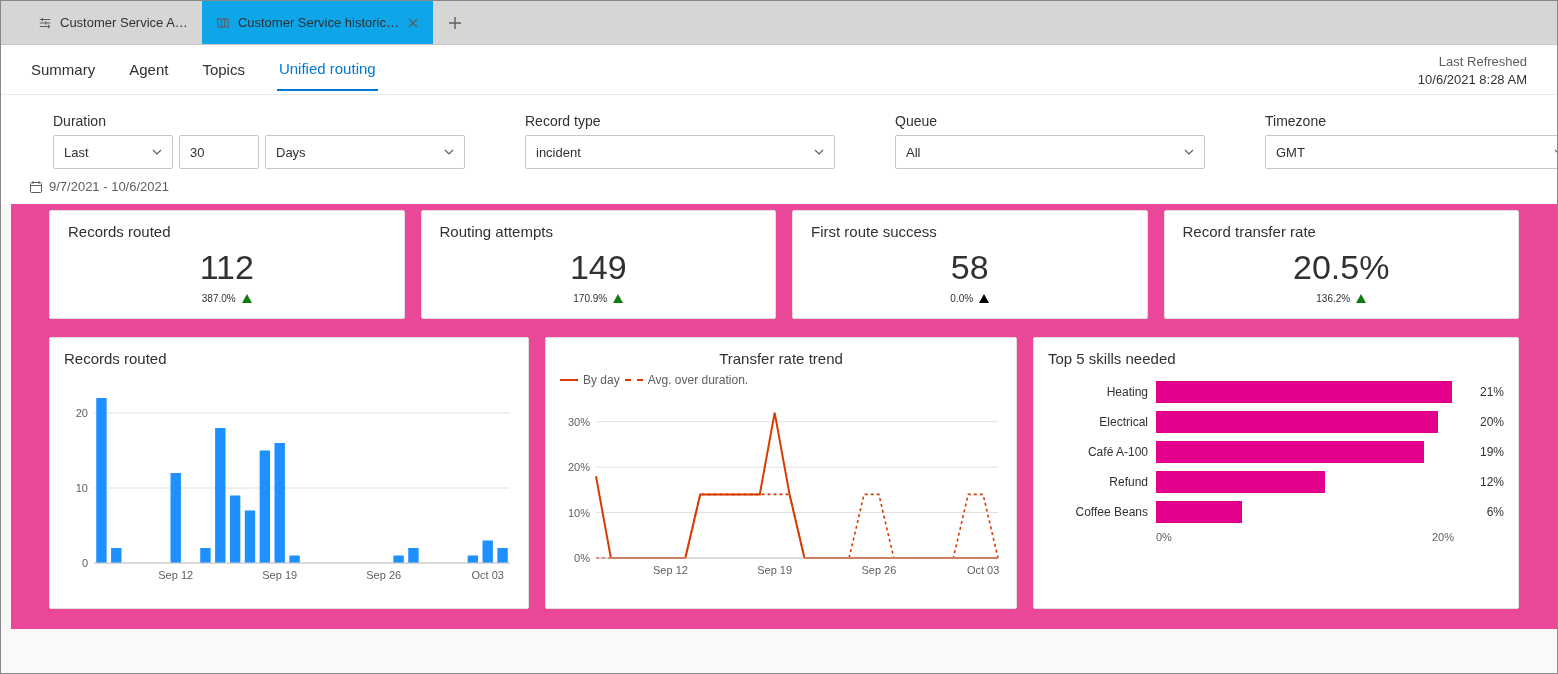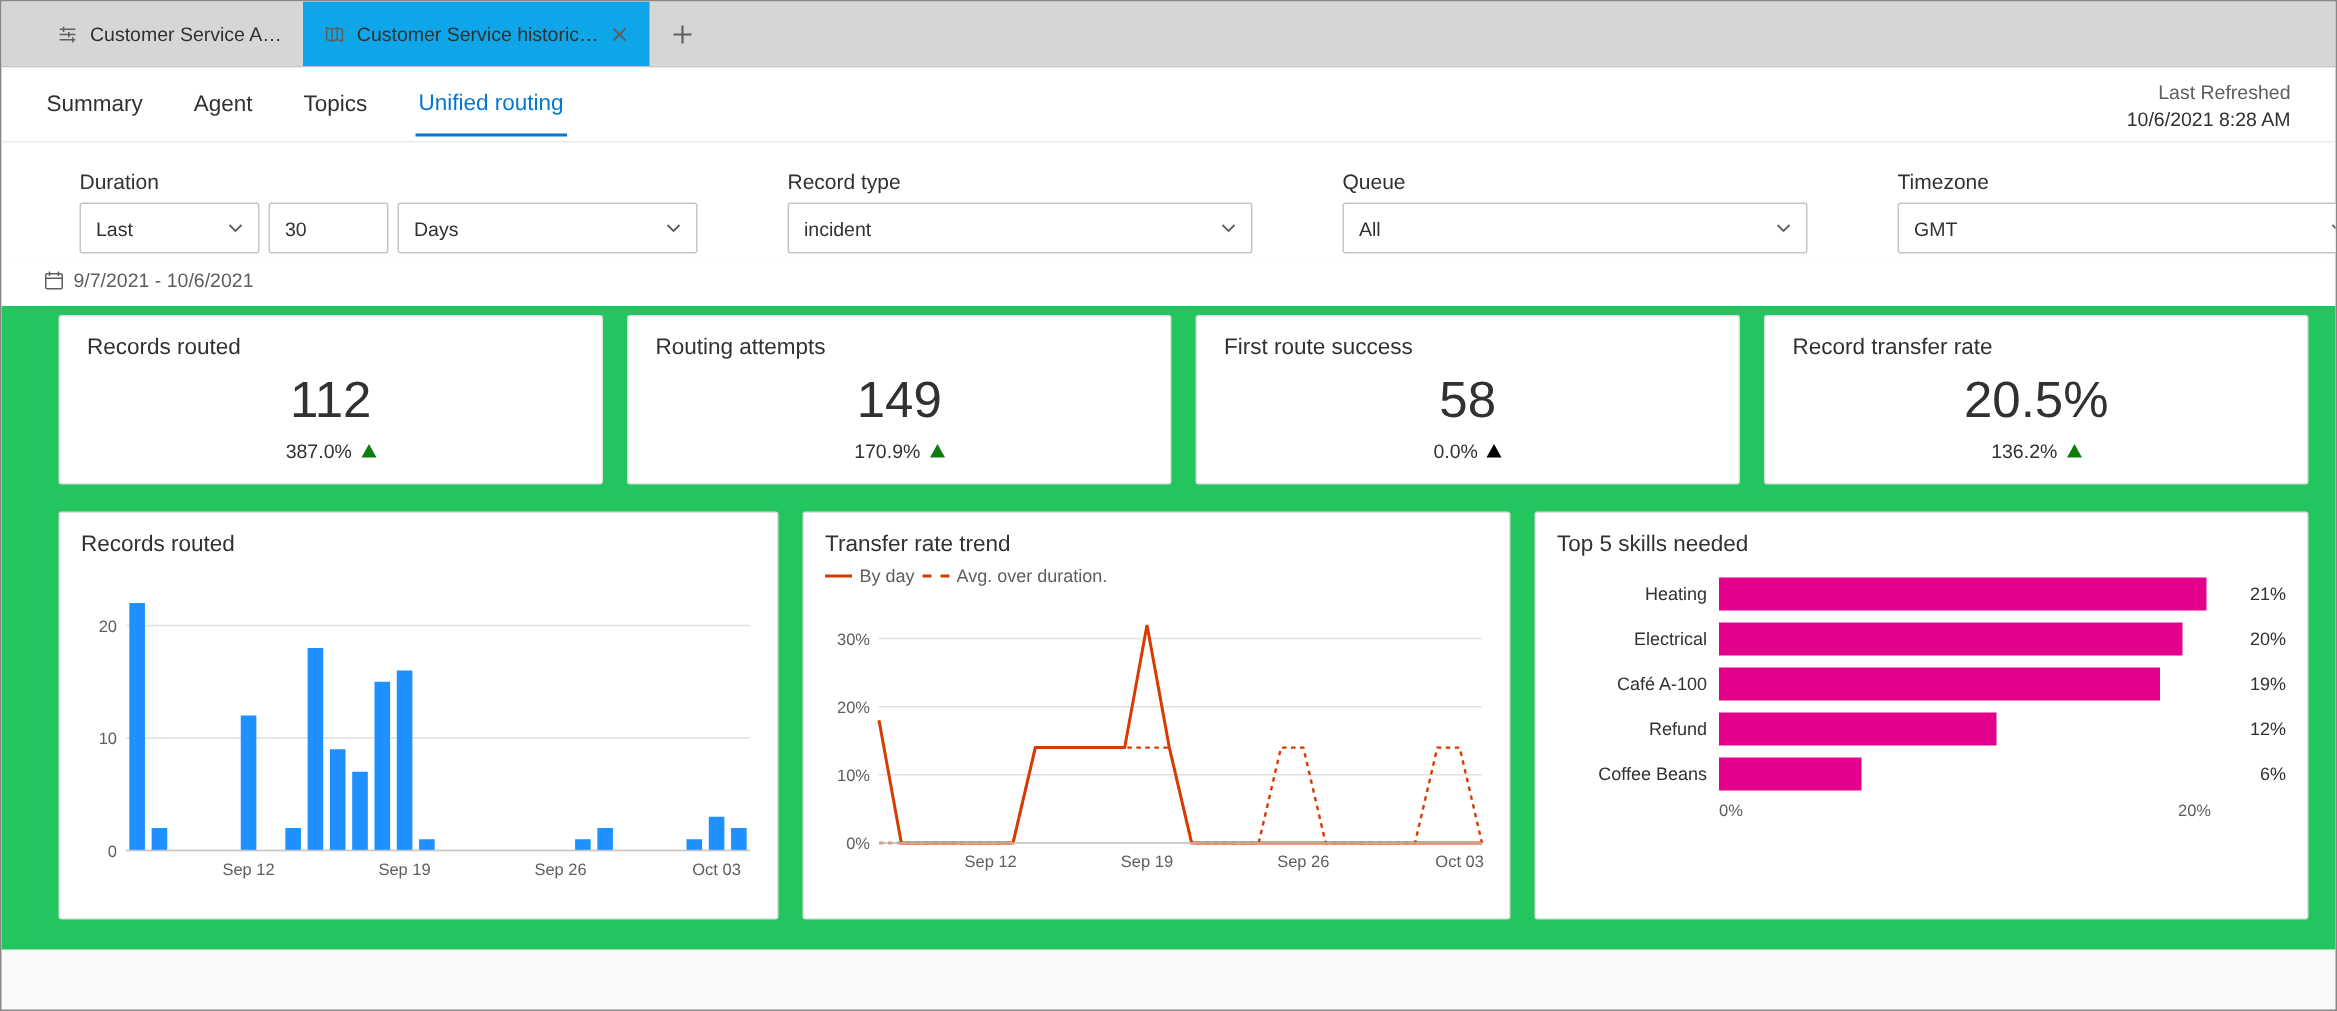--- a/index.html
+++ b/index.html
@@ -22,33 +22,33 @@
   .filters { display:flex; gap: 60px; padding: 18px 52px 6px 52px; background:#fff; }
   .filter-group { display:flex; flex-direction:column; gap:6px; }
   .filter-label { font-size:14px; color:#323130; }
   .filter-row { display:flex; gap:6px; }
   .select { height:34px; border:1px solid #c8c6c4; border-radius:2px; background:#fff; display:flex; align-items:center; justify-content:space-between; padding:0 10px; font-size:13px; cursor:pointer; gap:10px; }
   .select .chev { color:#605e5c; }
   .w-120 { width:120px; } .w-80 { width:80px; } .w-200 { width:200px; } .w-310 { width:310px; }
 
   .date-range { display:flex; align-items:center; gap:6px; padding: 4px 52px 10px 28px; color:#605e5c; background:#fff; font-size:13px; }
 
-  .content { padding: 6px 18px 20px 38px; background:#22c55e; }
+  .content { padding: 6px 38px 20px 38px; background:#ec4899;margin-left:10px; }
   .kpi-row { display:flex; gap:16px; }
   .card { flex:1; border:1px solid #e1dfdd; border-radius:2px; padding:12px 18px 14px 18px; background:#fff; }
   .card-title { font-size:15px; color:#323130; margin-bottom:8px; }
   .kpi-value { font-size:34px; font-weight:400; text-align:center; margin:8px 0 6px 0; }
-  .kpi-delta { font-size:13px; color:#323130; display:flex; justify-content:center; align-items:center; gap:6px; }
+  .kpi-delta { font-size:10px; color:#323130; display:flex; justify-content:center; align-items:center; gap:6px; }
   .tri-up-green { width:0; height:0; border-left:5px solid transparent; border-right:5px solid transparent; border-bottom:9px solid #107c10; display:inline-block; }
   .tri-up-black { width:0; height:0; border-left:5px solid transparent; border-right:5px solid transparent; border-bottom:9px solid #000; display:inline-block; }
 
   .charts-row { display:flex; gap:16px; margin-top:18px; }
   .chart-card { border:1px solid #e1dfdd; border-radius:2px; padding:12px 14px; background:#fff; }
   .chart-card.c1 { width: 480px; }
-  .chart-card.c2 { width: 472px; }
+  .chart-card.c2 { width: 472px; text-align: center; }
   .chart-card.c3 { flex:1; }
   .chart-title { font-size:15px; color:#323130; margin-bottom:6px; }
   .legend { display:flex; gap:5px; font-size:12px; color:#605e5c; margin-bottom:4px; align-items:center; }
   .leg-line { width:18px; height:0; border-top:2px solid #d83b01; }
   .leg-dash { width:18px; height:0; border-top:2px dashed #d83b01; }
 
   svg text { font-family: "Segoe UI", Arial, sans-serif; fill:#605e5c; font-size:11px; }
 
   .skill-row { display:flex; align-items:center; height:30px; gap:8px; }
   .skill-label { width:100px; text-align:right; font-size:12px; color:#323130; }

